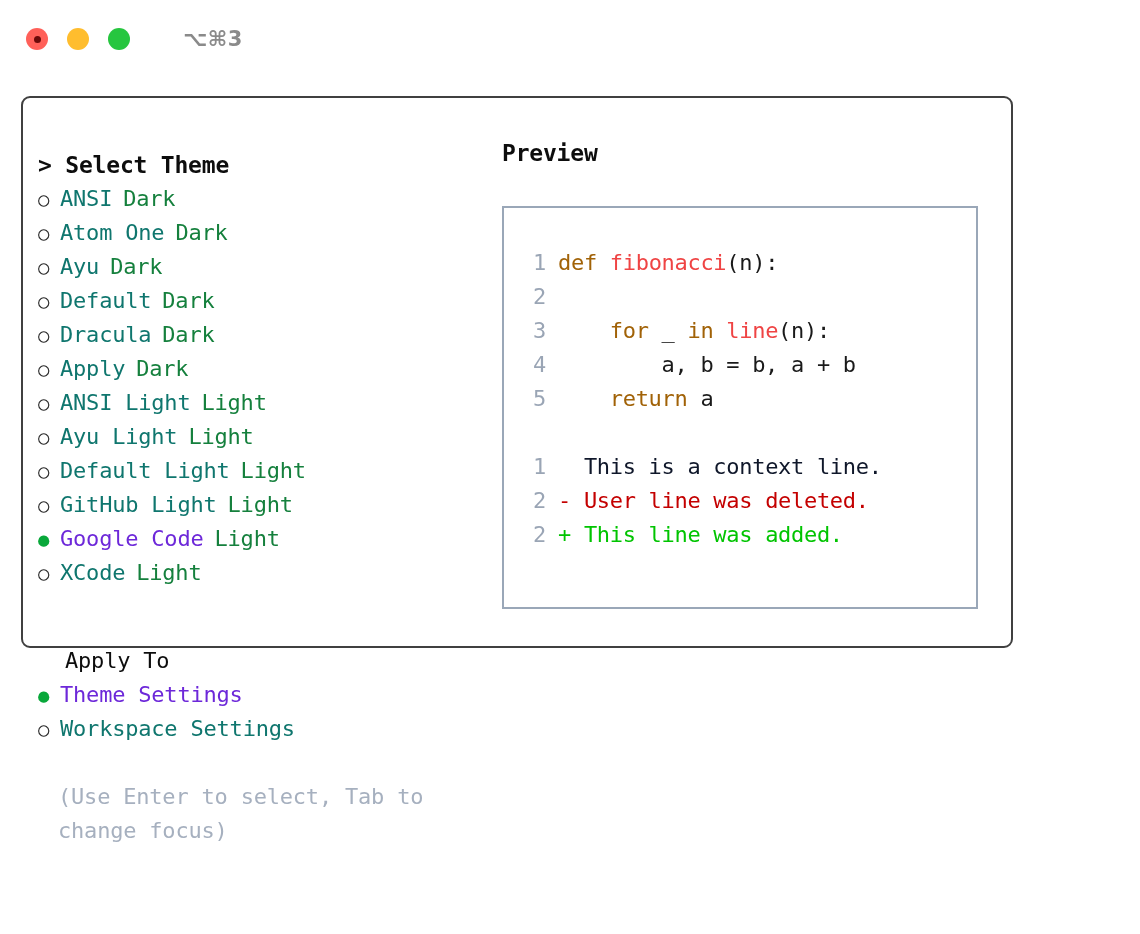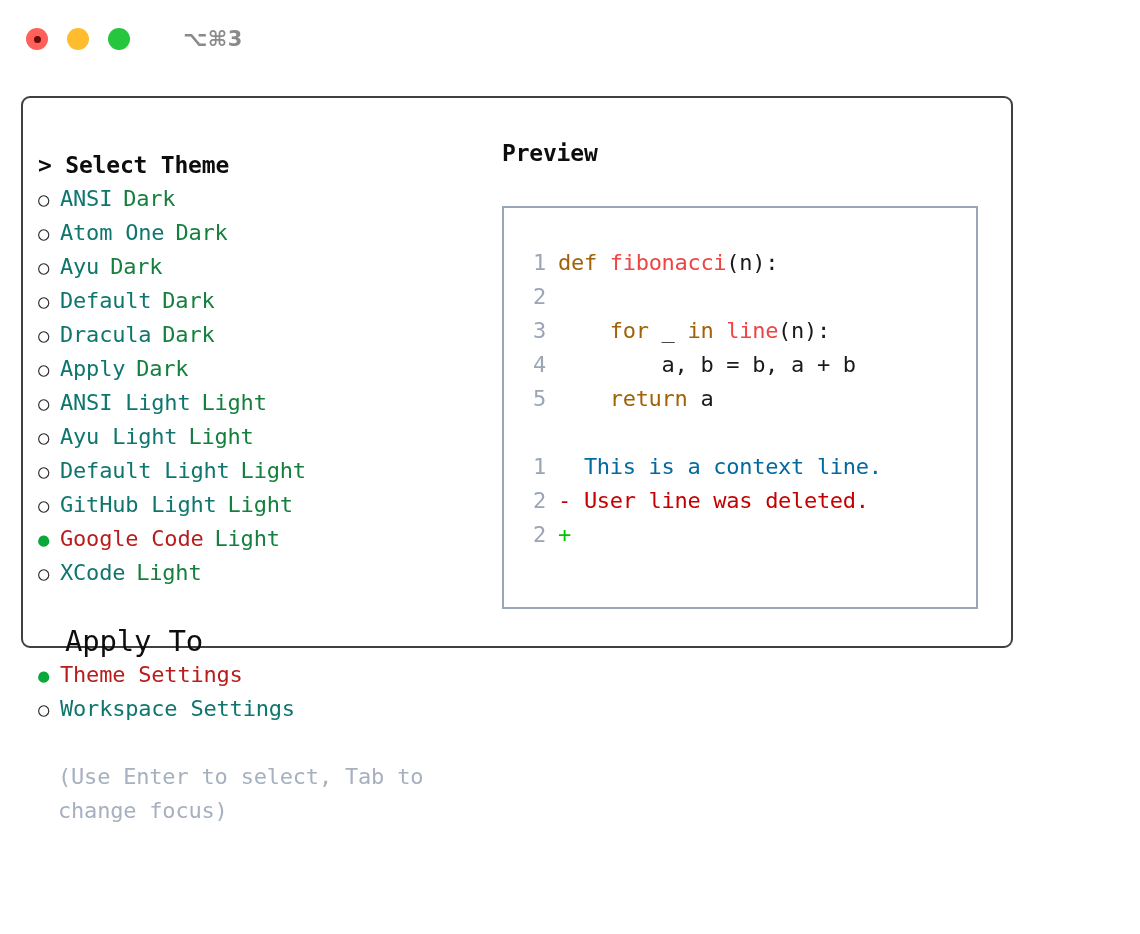--- a/index.html
+++ b/index.html
@@ -117,34 +117,35 @@
     flex: 0 0 22px;
     font-size: 19px;
     color: #2b2b2b;
     line-height: 34px;
   }
   .bullet.on { color: #09a83a; }
   .opt-name {
     color: #0f766e;
   }
   .opt-name.sel {
-    color: #b91c1c;
+    color: #6d28d9;
   }
   .opt-tag {
     color: #15803d;
     padding-left: 11px;
   }
 
   .sub-head {
-    font-size: 29px;
+    font-size: 22px;
     color: #0d0d0d;
     line-height: 34px;
     padding-left: 27px;
     white-space: pre;
     letter-spacing: -0.2px;
+    margin-top: 20px;
   }
 
   .spacer-lg { height: 34px; }
 
   .hint {
     margin-top: 34px;
     font-size: 22px;
     color: #a6b0bf;
     line-height: 34px;
     width: 420px;
@@ -193,21 +194,21 @@
   }
   .code-text { color: #1a1a1a; }
 
   .tok-kw   { color: #a16207; }
   .tok-fn   { color: #ef4444; }
   .tok-num  { color: #0b7a72; }
   .tok-op   { color: #1a1a1a; }
   .tok-plain{ color: #1a1a1a; }
 
   .diff-gap { height: 34px; }
-  .diff-ctx { color: #0369a1; }
+  .diff-ctx { color: #0f172a; }
   .diff-del { color: #c40000; }
   .diff-add { color: #00c400; }
 </style>
 </head>
 <body>
 
 <div class="app-window">
 
   <div class="titlebar">
     <div class="traffic-lights">
@@ -260,20 +261,20 @@
               <div class="code-line"><span class="lnum">1</span><span class="code-text"><span class="tok-kw">def</span><span class="tok-plain"> </span><span class="tok-fn">fibonacci</span><span class="tok-op">(n):</span></span></div>
               <div class="code-line"><span class="lnum">2</span></div>
               <div class="code-line"><span class="lnum">3</span><span class="code-text"><span class="tok-plain">    </span><span class="tok-kw">for</span><span class="tok-plain"> _ </span><span class="tok-kw">in</span><span class="tok-plain"> </span><span class="tok-fn">line</span><span class="tok-op">(n):</span></span></div>
               <div class="code-line"><span class="lnum">4</span><span class="code-text"><span class="tok-plain">        a, b = b, a + b</span></span></div>
               <div class="code-line"><span class="lnum">5</span><span class="code-text"><span class="tok-plain">    </span><span class="tok-kw">return</span><span class="tok-plain"> a</span></span></div>
             </div>
           <div class="diff-gap"></div>
           <div id="diff-block">
               <div class="code-line"><span class="lnum">1</span><span class="diff-ctx"> </span><span class="diff-ctx"> This is a context line.</span></div>
               <div class="code-line"><span class="lnum">2</span><span class="diff-del">-</span><span class="diff-del"> User line was deleted.</span></div>
-              <div class="code-line"><span class="lnum">2</span><span class="diff-add">+</span></div>
+              <div class="code-line"><span class="lnum">2</span><span class="diff-add">+</span><span class="diff-add"> This line was added.</span></div>
             </div>
         </div>
       </div>
 
     </div>
   </div>
 </div>
 
 </body></html>

